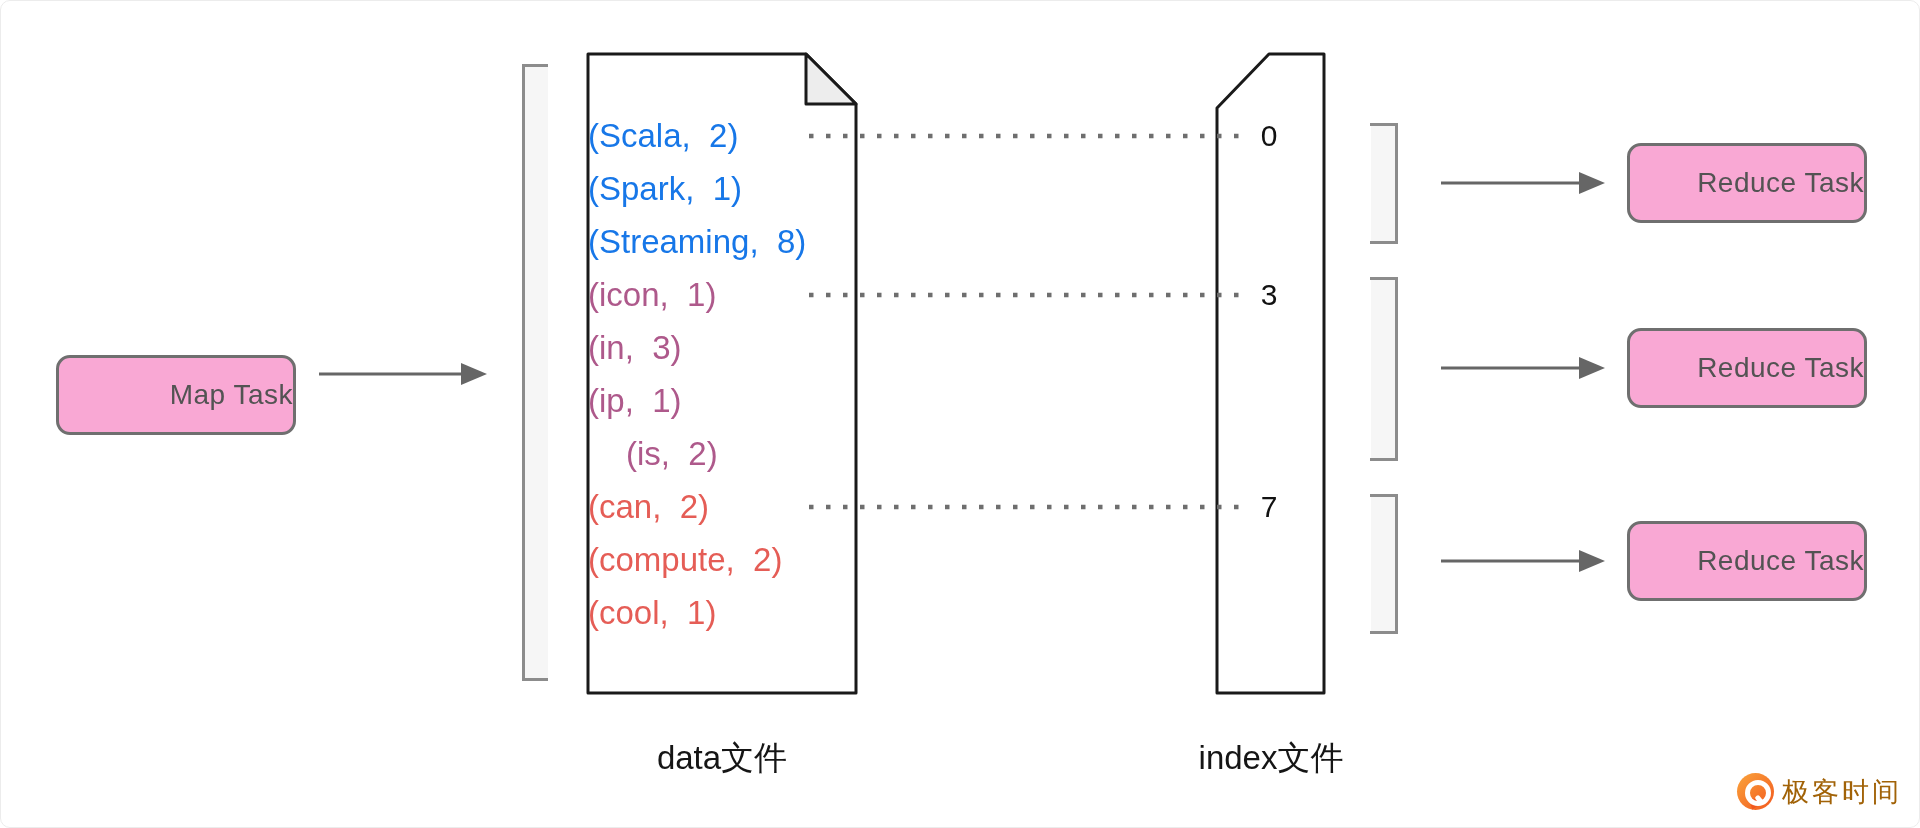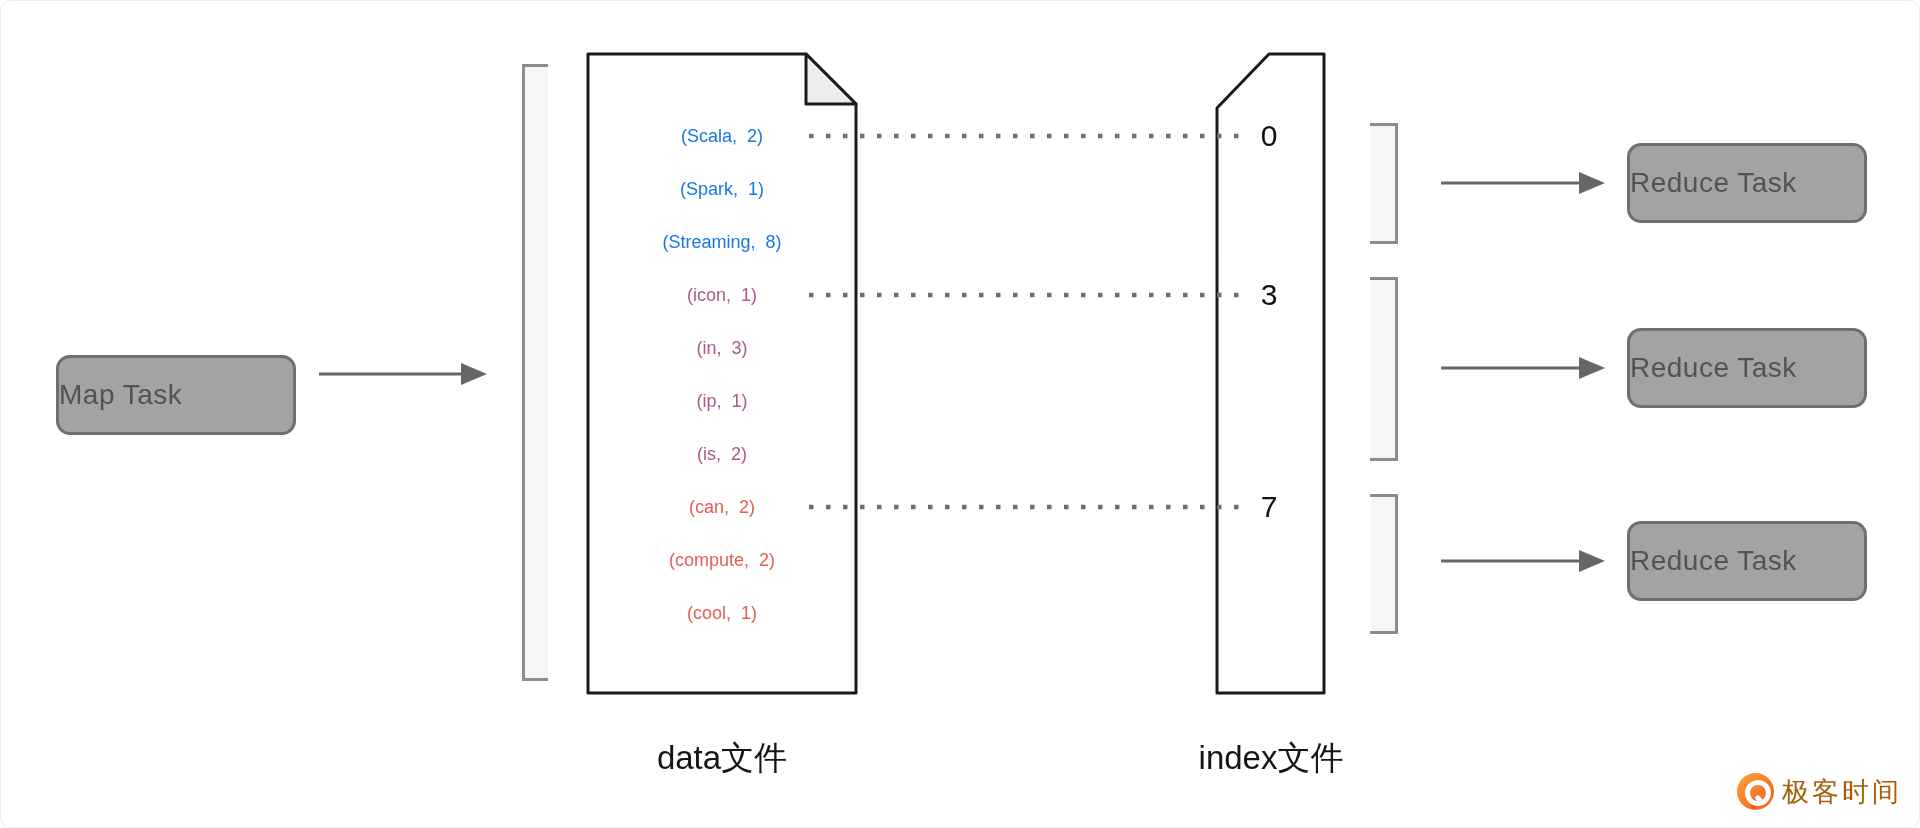--- a/index.html
+++ b/index.html
@@ -5,30 +5,30 @@
   html,body{margin:0;padding:0;background:#fff;}
   .stage{
     position:relative;width:1920px;height:828px;background:#ffffff;
     font-family:"Liberation Sans", sans-serif;overflow:hidden;
     border:1px solid #ececec;box-sizing:border-box;border-radius:10px;
   }
   .shape-layer{position:absolute;left:0;top:0;width:1920px;height:828px;}
   
   .task-box{
     position:absolute;width:240px;height:80px;box-sizing:border-box;
-    background:#a3a3a3;border:3px solid #6f6f6f;border-radius:14px;
-    display:flex;align-items:center;justify-content:flex-start;
+    background:#f9a8d4;border:3px solid #6f6f6f;border-radius:14px;
+    display:flex;align-items:center;justify-content:flex-end;
     color:#535353;font-size:28px;letter-spacing:.5px;
   }
   
   .records{position:absolute;left:587px;top:0;width:268px;height:828px;pointer-events:none;}
   .kv{
     position:absolute;left:0;width:268px;height:36px;line-height:36px;
     top:calc(117px + var(--i)*53px);
-    text-align:center;font-size:18px;white-space:pre;
+    text-align:left;font-size:33px;white-space:pre;
   }
   
   .offset{
     position:absolute;left:1240px;width:56px;height:36px;line-height:36px;
     text-align:center;font-size:30px;color:#111;
   }
   
   .caption{
     position:absolute;top:735px;height:44px;line-height:44px;text-align:center;
     font-size:33px;color:#151515;
@@ -104,21 +104,21 @@
     <span>Map Task</span>
   </div>
 
   <div class="records">
     <div class="kv" style="--i: 0; color: rgb(23, 119, 232);">(Scala,  2)</div>
     <div class="kv" style="--i: 1; color: rgb(23, 119, 232);">(Spark,  1)</div>
     <div class="kv" style="--i: 2; color: rgb(23, 119, 232);">(Streaming,  8)</div>
     <div class="kv" style="--i: 3; color: rgb(174, 89, 139);">(icon,  1)</div>
     <div class="kv" style="--i: 4; color: rgb(174, 89, 139);">(in,  3)</div>
     <div class="kv" style="--i: 5; color: rgb(174, 89, 139);">(ip,  1)</div>
-    <div class="kv" style="--i: 6; color: rgb(174, 89, 139);">(is,  2)</div>
+    <div class="kv" style="--i: 6; color: rgb(174, 89, 139); margin-left: 38px;">(is,  2)</div>
     <div class="kv" style="--i: 7; color: rgb(229, 93, 86);">(can,  2)</div>
     <div class="kv" style="--i: 8; color: rgb(229, 93, 86);">(compute,  2)</div>
     <div class="kv" style="--i: 9; color: rgb(229, 93, 86);">(cool,  1)</div>
   </div>
 
   <div class="offset" style="top:117px;">0</div>
   <div class="offset" style="top:276px;">3</div>
   <div class="offset" style="top:488px;">7</div>
 
   <div class="task-box" style="left:1626px;top:142px;">

